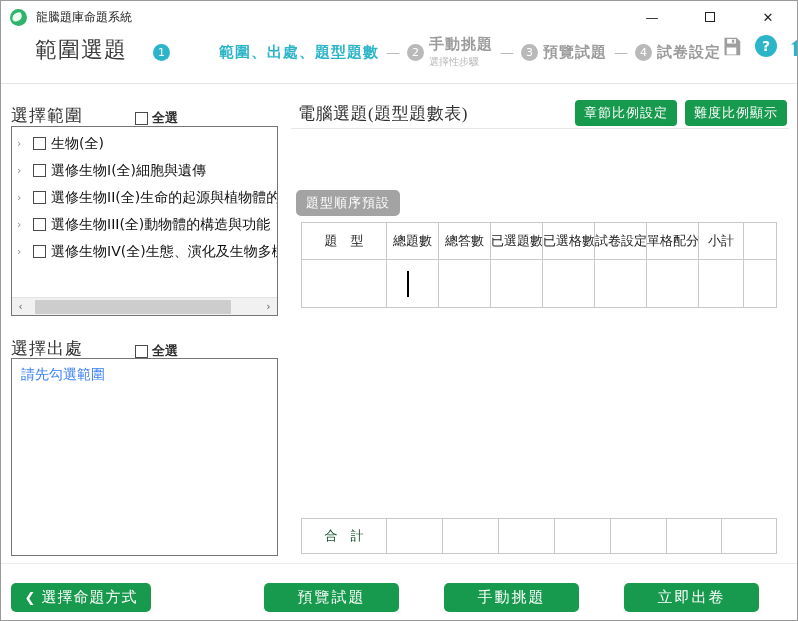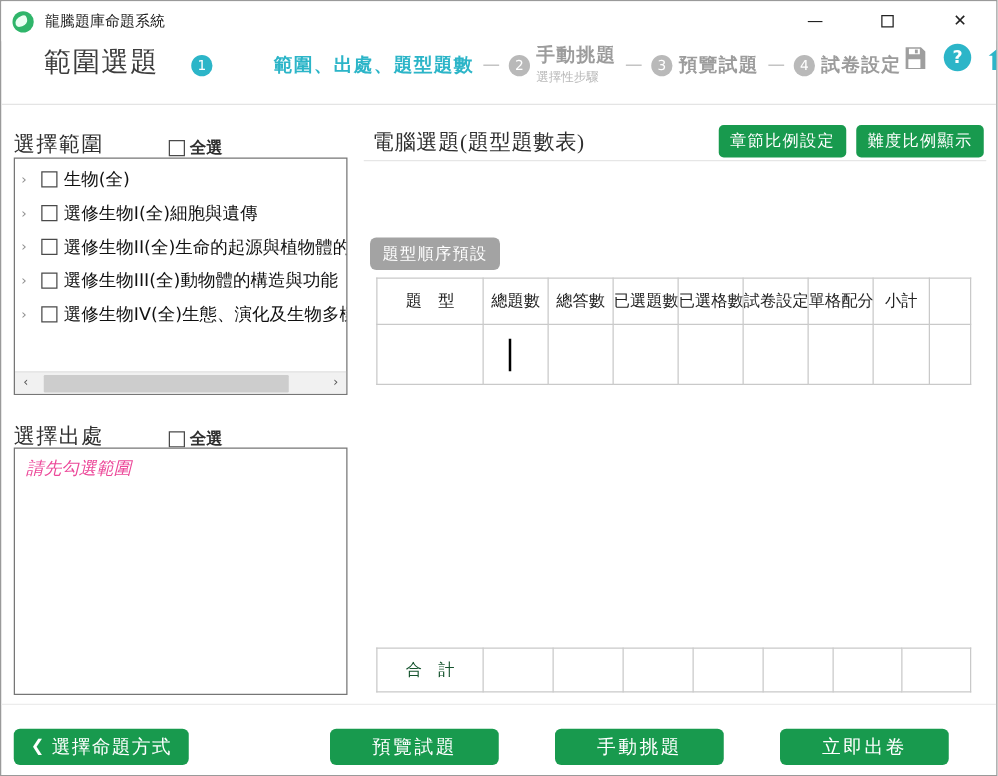--- a/index.html
+++ b/index.html
@@ -47,21 +47,21 @@
   .tree-item { display:flex; align-items:center; height:27px; padding-left:5px; white-space:nowrap; overflow:hidden; }
   .tree-chevron { color:#8e8e8e; font-size:11px; width:13px; flex:0 0 auto; border-bottom:0; }
   .tree-cbx { margin:0 5px 0 3px; }
   .tree-label { font-size:14px; color:#101010; }
   .hscroll { position:absolute; bottom:0; left:0; right:0; height:18px; background:#f1f1f1; display:flex; align-items:center; border-top:1px solid #e2e2e2; }
   .hs-arrow { width:17px; font-size:10px; color:#555; text-align:center; flex:0 0 auto; }
   .hs-thumb { height:14px; background:#cdcdcd; width:196px; margin-left:6px; border-radius:1px; }
   .hs-spacer { flex:1; }
 
   .source-box { position:absolute; top:357px; left:10px; width:267px; height:198px; border:1px solid #767676; background:#fff; }
-  .placeholder { font-size:14px; color:#ec4899; padding:7px 9px;font-style:italic; }
+  .placeholder { font-size:14px; color:#3b82f6; padding:7px 9px; }
 
   
   .main-title-row { position:absolute; top:99px; left:297px; right:10px; display:flex; align-items:center; }
   .main-title { font-size:17px; color:#2f2f2f; letter-spacing:0.5px;font-family:Liberation Serif, serif; }
   .btn-green-sm { background:#189a4e; color:#fff; font-size:13px; padding:4px 9px; border-radius:4px; letter-spacing:1px; border:none; font-family:inherit; }
   .main-btns { margin-left:auto; display:flex; gap:8px; }
   .hr-main { position:absolute; top:127px; left:290px; right:8px; height:1px; background:#e6e6e6; }
 
   .btn-preset { position:absolute; top:189px; left:295px; background:#a3a3a3; color:#fff; font-size:13px; padding:4px 10px; border-radius:5px; letter-spacing:1px; border:none; font-family:Liberation Sans, sans-serif; }
 

